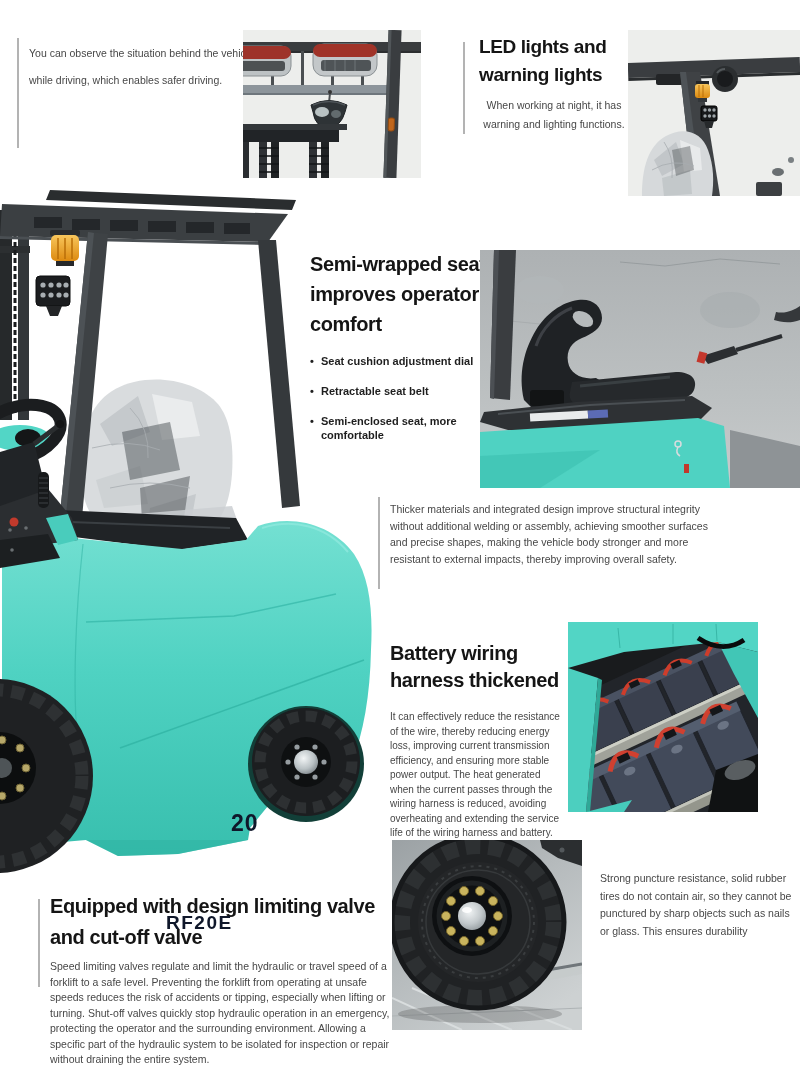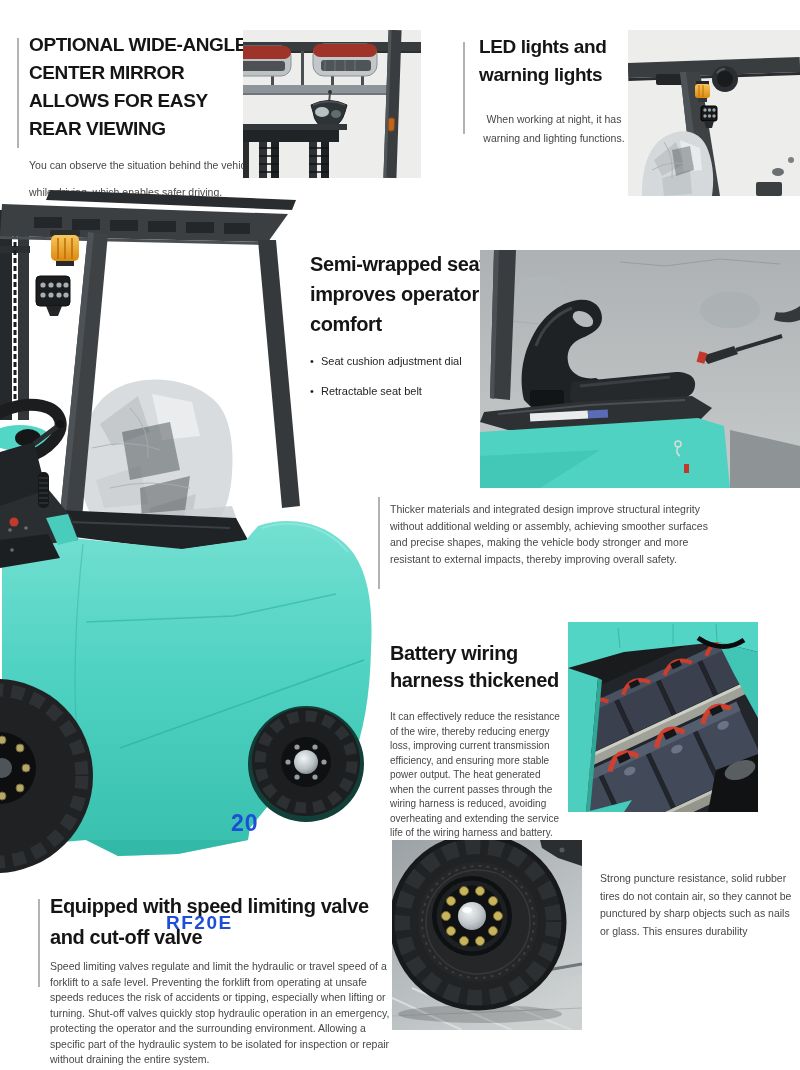--- a/index.html
+++ b/index.html
@@ -10,91 +10,91 @@
   p{margin:0;color:#474747}
   .vbar{position:absolute;width:2px;background:#b3b3b3}
   .photo{position:absolute;display:block}
 
   .sec-mirror{left:29px;top:31px}
   .sec-mirror h2{font-size:19px;line-height:28px;width:224px}
   .sec-mirror p{font-size:10.5px;line-height:27px;margin-top:9px;width:226px}
 
   .sec-led{left:479px;top:33px}
   .sec-led h2{font-size:19px;line-height:28px;width:152px}
-  .sec-led p{font-size:10.5px;line-height:19px;margin-top:21px;width:150px;text-align:center}
+  .sec-led p{font-size:10.5px;line-height:19px;margin-top:7px;width:150px;text-align:center}
 
   .sec-seat{left:310px;top:249px}
   .sec-seat h2{font-size:20px;line-height:30px;width:178px}
   .sec-seat p{font-size:10.5px;line-height:16px;margin-top:10px;width:172px}
   .bullets{margin:15px 0 0;padding:0;list-style:none;width:180px}
-  .bullets li{font-size:11px;font-weight:400;color:#1e1e1e;line-height:14px;
+  .bullets li{font-size:11px;font-weight:700;color:#1e1e1e;line-height:14px;
               margin-bottom:16px;padding-left:11px;position:relative}
   .bullets li::before{content:"•";position:absolute;left:0;top:0}
 
   .sec-body{left:390px;top:489px}
   .sec-body h2{font-size:21px;line-height:26px;width:400px}
   .sec-body p{font-size:10.5px;line-height:16.5px;margin-top:12px;width:332px}
 
   .sec-battery{left:390px;top:640px}
   .sec-battery h2{font-size:20px;line-height:27px;width:182px}
   .sec-battery p{font-size:10px;line-height:14.5px;margin-top:16px;width:174px}
 
   .sec-tire{left:600px;top:841px}
   .sec-tire h2{font-size:20px;line-height:26px;width:200px}
   .sec-tire p{font-size:10.5px;line-height:17.5px;margin-top:29px;width:198px}
 
   .sec-valve{left:50px;top:891px}
   .sec-valve h2{font-size:20px;line-height:31px;width:330px}
   .sec-valve p{font-size:10.5px;line-height:15.5px;margin-top:6px;width:342px}
 
-  .decal{position:absolute;color:#1d4ed8;font-weight:700}
+  .decal{position:absolute;color:#0f172a;font-weight:700}
   .decal-20{left:231px;top:622px;font-size:23px;letter-spacing:1px}
   .decal-model{left:166px;top:724px;font-size:19px;letter-spacing:1.5px}
 </style>
 </head>
 <body>
 
 <div class="vbar" style="left:17px;top:38px;height:110px"></div>
 <div class="vbar" style="left:463px;top:42px;height:92px"></div>
 <div class="vbar" style="left:378px;top:497px;height:92px"></div>
 <div class="vbar" style="left:38px;top:899px;height:88px"></div>
 
 <section class="abs sec-mirror">
-  <h2>OPTIONAL WIDE-ANGLE CENTER MIRROR ALLOWS FOR EASY REAR VIEWING</h2>
   <p>You can observe the situation behind the vehicle while driving, which enables safer driving.</p>
 </section>
 
 <section class="abs sec-led">
   <h2>LED lights and warning lights</h2>
   <p>When working at night, it has warning and lighting functions.</p>
 </section>
 
 <section class="abs sec-seat">
   <h2>Semi-wrapped seat improves operator comfort</h2>
   <ul class="bullets">
     <li>Seat cushion adjustment dial</li>
     <li>Retractable seat belt</li>
+    <li>Semi-enclosed seat, more comfortable</li>
   </ul>
 </section>
 
 <section class="abs sec-body">
   <p>Thicker materials and integrated design improve structural integrity without additional welding or assembly, achieving smoother surfaces and precise shapes, making the vehicle body stronger and more resistant to external impacts, thereby improving overall safety.</p>
 </section>
 
 <section class="abs sec-battery">
   <h2>Battery wiring harness thickened</h2>
   <p>It can effectively reduce the resistance of the wire, thereby reducing energy loss, improving current transmission efficiency, and ensuring more stable power output. The heat generated when the current passes through the wiring harness is reduced, avoiding overheating and extending the service life of the wiring harness and battery.</p>
 </section>
 
 <section class="abs sec-tire">
   <p>Strong puncture resistance, solid rubber tires do not contain air, so they cannot be punctured by sharp objects such as nails or glass. This ensures durability</p>
 </section>
 
 <section class="abs sec-valve">
-  <h2>Equipped with speed limiting valve and cut-off valve</h2>
+  <h2>Equipped with design limiting valve and cut-off valve</h2>
   <p>Speed limiting valves regulate and limit the hydraulic or travel speed of a forklift to a safe level. Preventing the forklift from operating at unsafe speeds reduces the risk of accidents or tipping, especially when lifting or turning. Shut-off valves quickly stop hydraulic operation in an emergency, protecting the operator and the surrounding environment. Allowing a specific part of the hydraulic system to be isolated for inspection or repair without draining the entire system.</p>
 </section>
 
 <svg class="photo" style="left:243px;top:30px" width="178" height="148" viewBox="0 0 178 148">
   <rect width="178" height="148" fill="#EDEEEC"></rect>
   <rect x="0" y="12" width="178" height="9" fill="#393C3E"></rect>
   <rect x="0" y="21" width="178" height="2" fill="#2C2E30"></rect>
   <rect x="28" y="21" width="3" height="36" fill="#4B4F52"></rect>
   <rect x="58" y="21" width="3" height="36" fill="#4B4F52"></rect>
   <rect x="88" y="21" width="3" height="36" fill="#4B4F52"></rect>

